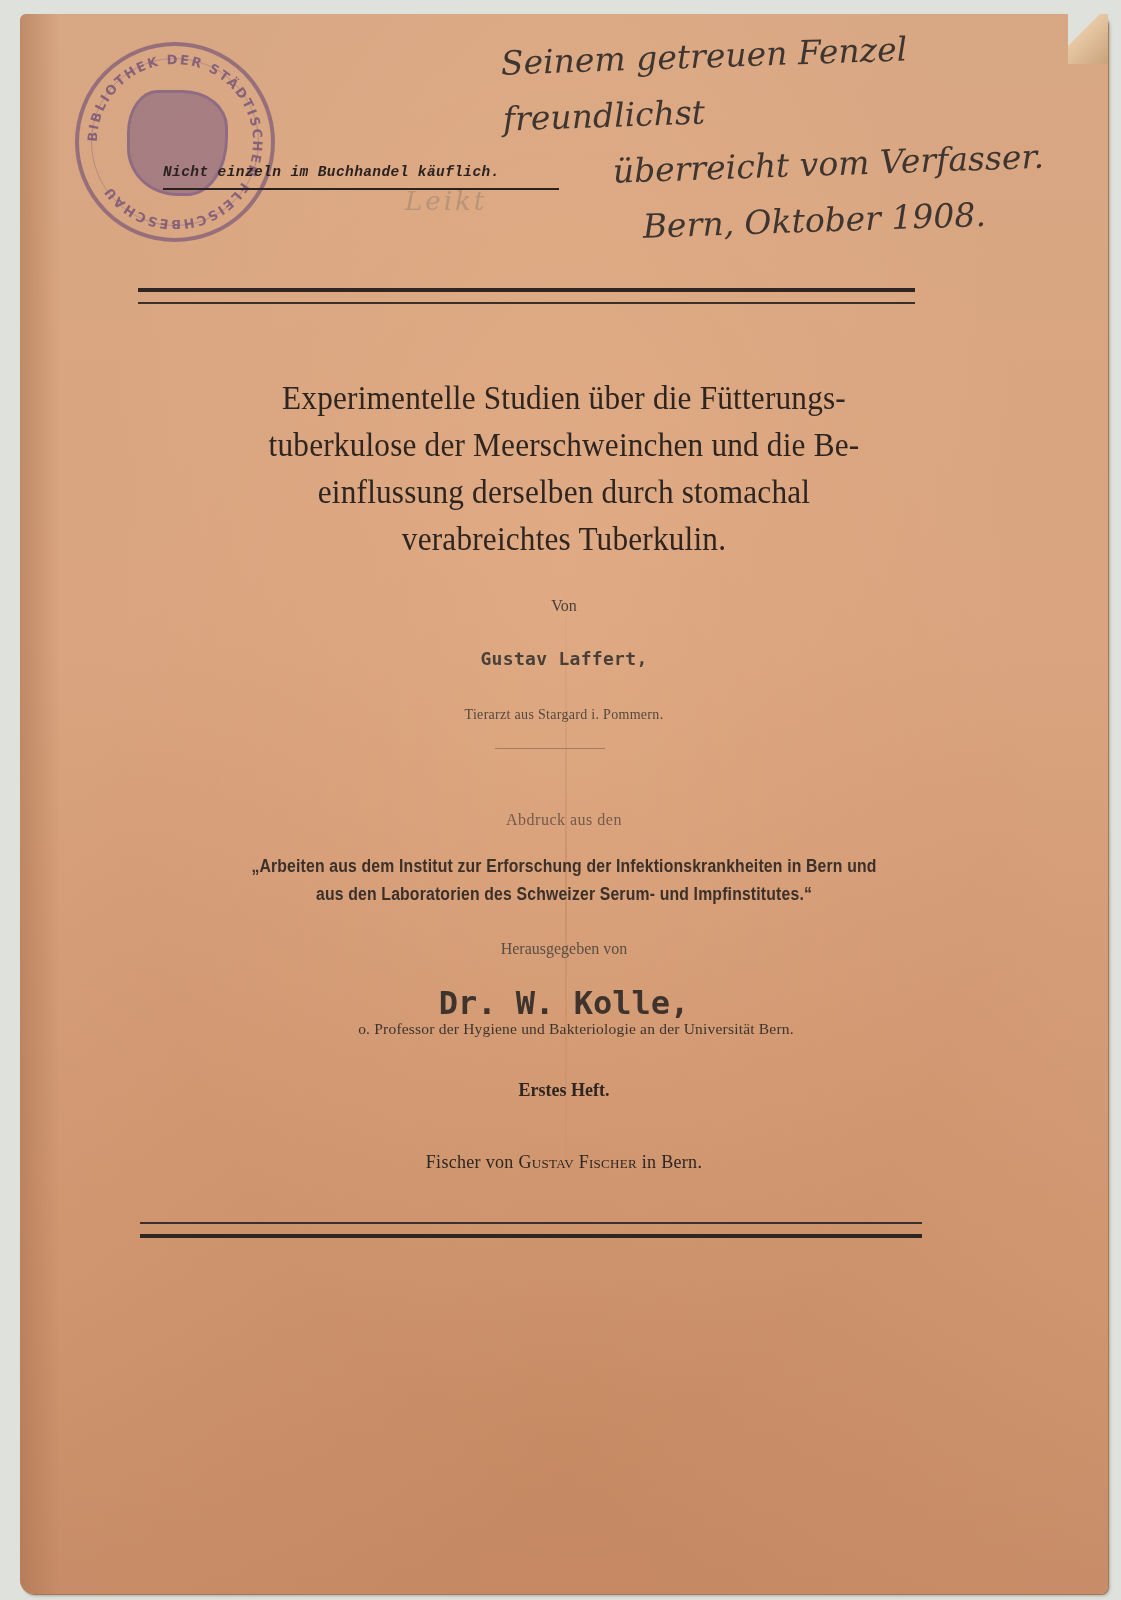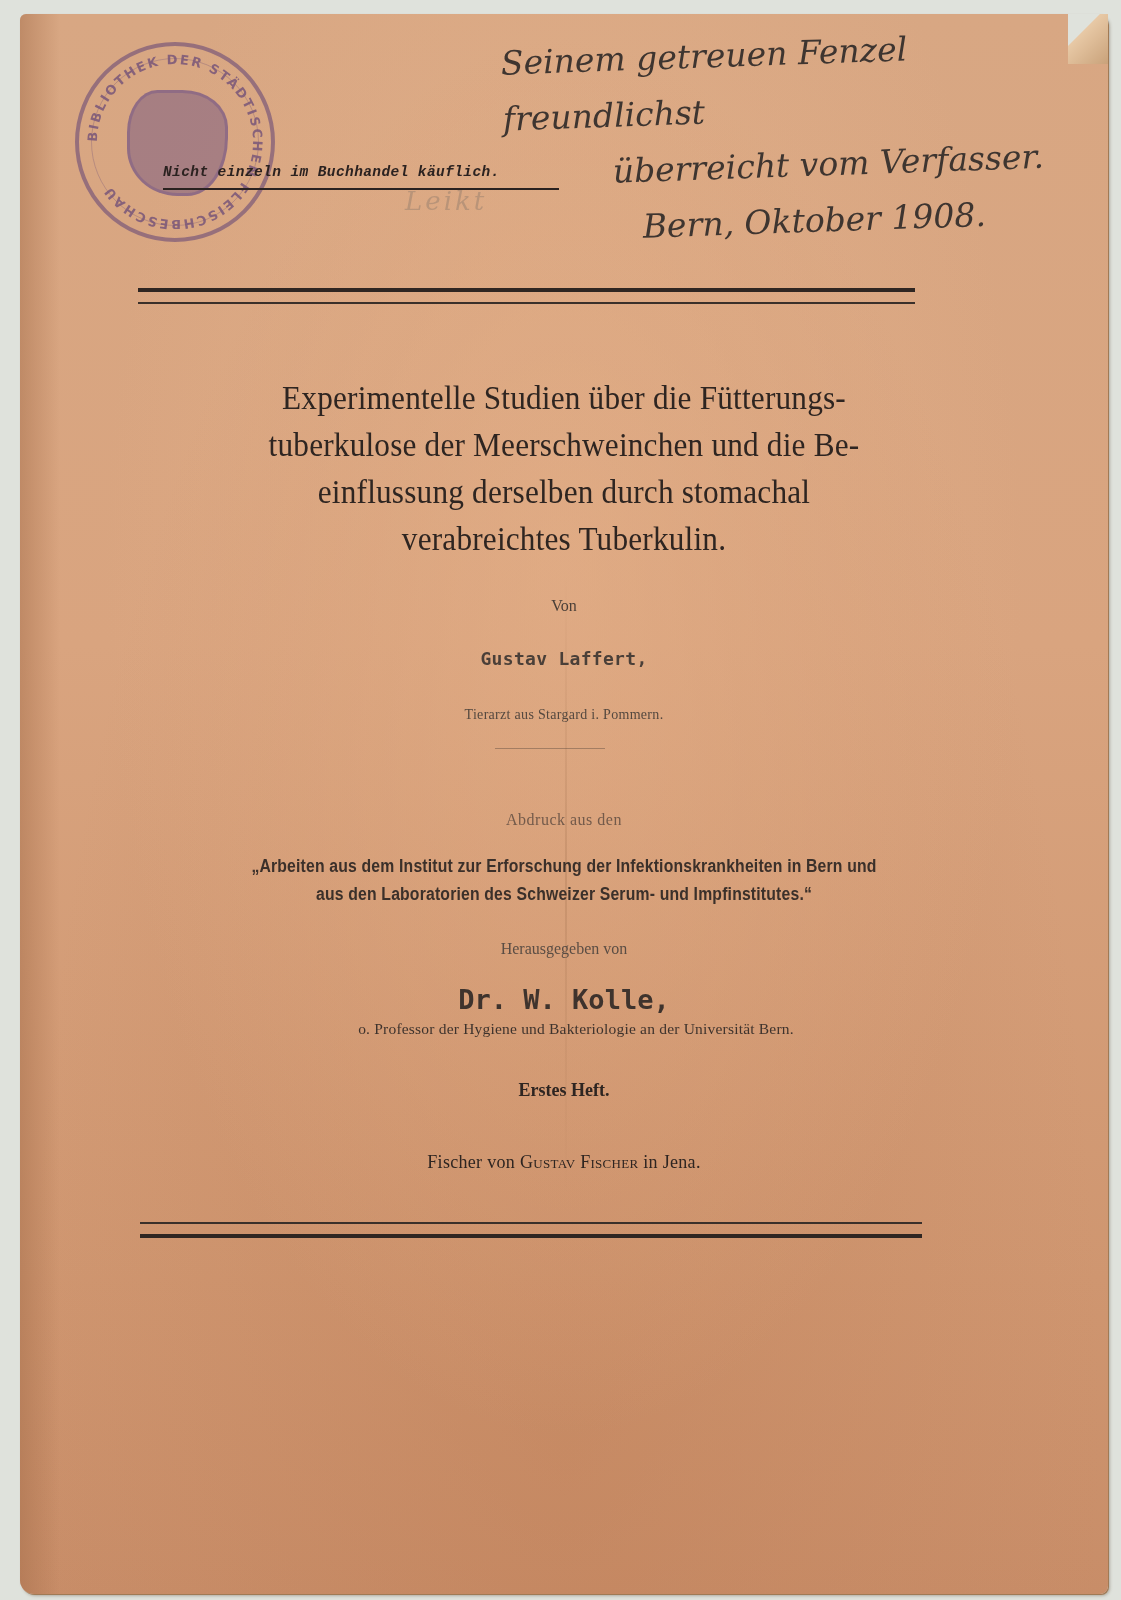--- a/index.html
+++ b/index.html
@@ -90,21 +90,21 @@
   .author { top: 634px; font-size: 18px; font-family: "DejaVu Sans Mono", monospace; font-weight: bold; color: #4a3f38; letter-spacing: 0.3px; }
   .author-sub { top: 665px; font-size: 14px; color: #54483f; letter-spacing: 0.3px; margin-top: 28px; }
   .divider-small { position: absolute; left: 475px; top: 734px; width: 110px; height: 1px; background: rgba(80,65,55,0.4); }
   .abdruck { top: 797px; font-size: 16px; color: rgba(80,66,58,0.75); letter-spacing: 0.5px; }
   .arbeiten {
     top: 838px; font-size: 17.5px; font-family: "Liberation Sans", sans-serif; font-weight: bold;
     line-height: 28px; color: #3b302a; transform: scaleX(0.9); letter-spacing: 0.2px;
   }
   .arbeiten span { display: block; }
   .hg { top: 926px; font-size: 16px; color: #5a4d44; }
-  .kolle { top: 970px; font-size: 27px; font-family: "DejaVu Sans Mono", monospace; font-weight: bold; color: #3e332d; }
+  .kolle { top: 970px; font-size: 32px; font-family: "DejaVu Sans Mono", monospace; font-weight: bold; color: #3e332d; }
   .kolle-sub { top: 1006px; font-size: 15.5px; color: #3e332d; letter-spacing: 0.2px; padding-left: 12px; }
   .heft { top: 1066px; font-size: 18px; font-weight: bold; color: #2e2521; }
   .verlag { top: 1138px; font-size: 18px; color: #2e2521; letter-spacing: 0.3px; }
   .verlag .sc { font-variant: small-caps; }
 </style>
 </head>
 <body>
 
 <div class="page">
   <div class="corner-tear"></div>
@@ -155,18 +155,18 @@
 
   <div class="center hg">Herausgegeben von</div>
   <div class="center kolle">Dr. W. Kolle,</div>
   <div class="center kolle-sub">o. Professor der Hygiene und Bakteriologie an der Universität Bern.</div>
 
   <div class="center heft">Erstes Heft.</div>
 
   <div class="center verlag">
     <span>Fischer von</span>
     <span class="sc">Gustav Fischer</span>
-    <span>in Jena.</span>
+    <span>in Bern.</span>
   </div>
 
   <div class="rule-thin" style="left:120px; top:1208px; width:782px;"></div>
   <div class="rule-thick" style="left:120px; top:1220px; width:782px;"></div>
 </div>
 
 </body></html>

